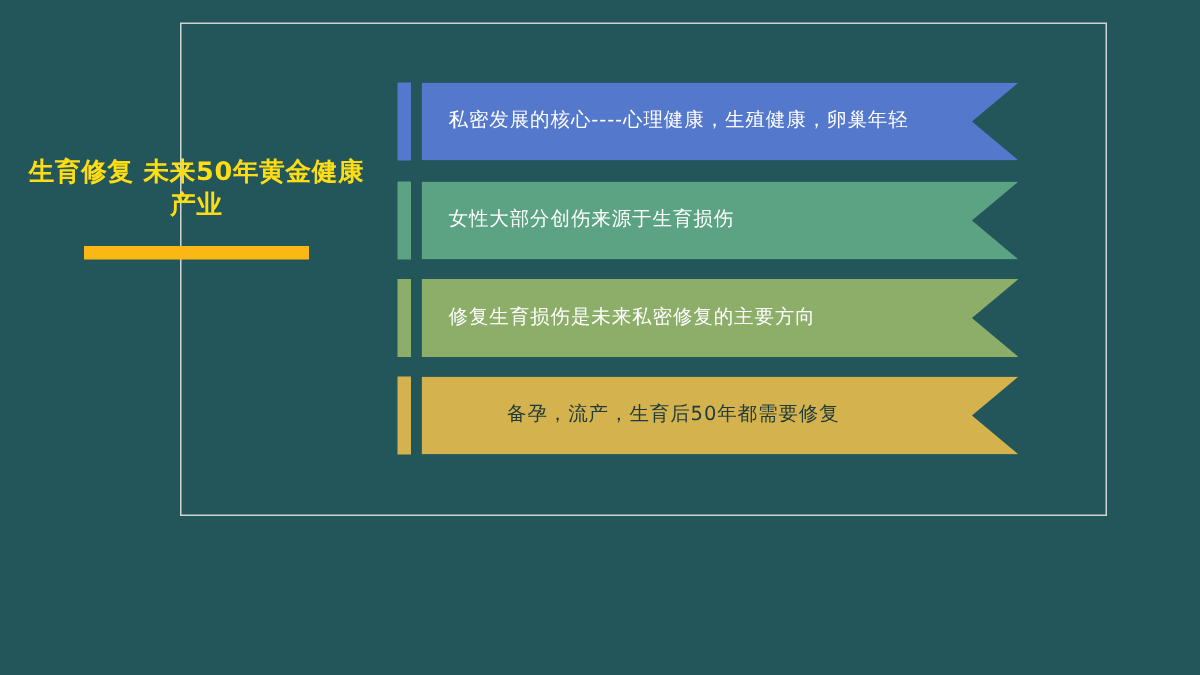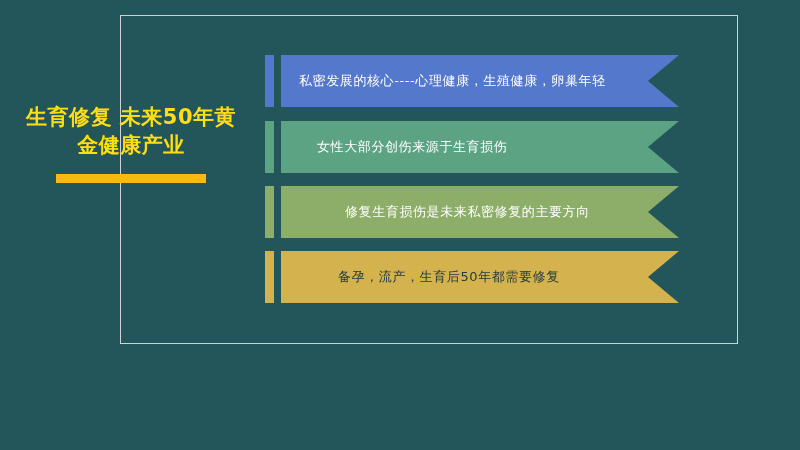--- a/index.html
+++ b/index.html
@@ -33,21 +33,21 @@
   
   #title-block {
     position: absolute;
     left: 18px;
     top: 104px;
     width: 226px;
     text-align: center;
   }
   #title-text {
     color: #ffdd14;
-    font-size: 21px;
+    font-size: 17px;
     font-weight: bold;
     line-height: 1.32;
     letter-spacing: 0.5px;
     text-align: center;
     white-space: pre-line;
   }
   #title-underline {
     margin: 15px auto 0 auto;
     width: 150px;
     height: 9px;
@@ -124,28 +124,28 @@
     <div class="banner-row r0">
       <div class="accent-bar" style="background: rgb(84, 120, 204);"></div>
       <div class="banner-body" style="background: rgb(84, 120, 204);">
         <span class="banner-label label-light" style="color: rgb(255, 255, 255);">私密发展的核心----心理健康，生殖健康，卵巢年轻</span>
       </div>
     </div>
 
     <div class="banner-row r1">
       <div class="accent-bar" style="background: rgb(91, 163, 131);"></div>
       <div class="banner-body" style="background: rgb(91, 163, 131);">
-        <span class="banner-label label-light" style="color: rgb(255, 255, 255); margin-left: 18px;">女性大部分创伤来源于生育损伤</span>
+        <span class="banner-label label-light" style="color: rgb(255, 255, 255);">女性大部分创伤来源于生育损伤</span>
       </div>
     </div>
 
     <div class="banner-row r2">
       <div class="accent-bar" style="background: rgb(140, 174, 104);"></div>
       <div class="banner-body" style="background: rgb(140, 174, 104);">
-        <span class="banner-label label-light" style="color: rgb(255, 255, 255); margin-left: 46px;">修复生育损伤是未来私密修复的主要方向</span>
+        <span class="banner-label label-light" style="color: rgb(255, 255, 255);">修复生育损伤是未来私密修复的主要方向</span>
       </div>
     </div>
 
     <div class="banner-row r3">
       <div class="accent-bar" style="background: rgb(212, 178, 77);"></div>
       <div class="banner-body" style="background: rgb(212, 178, 77);">
         <span class="banner-label label-dark" style="color: rgb(31, 58, 61);">备孕，流产，生育后50年都需要修复</span>
       </div>
     </div>
 

